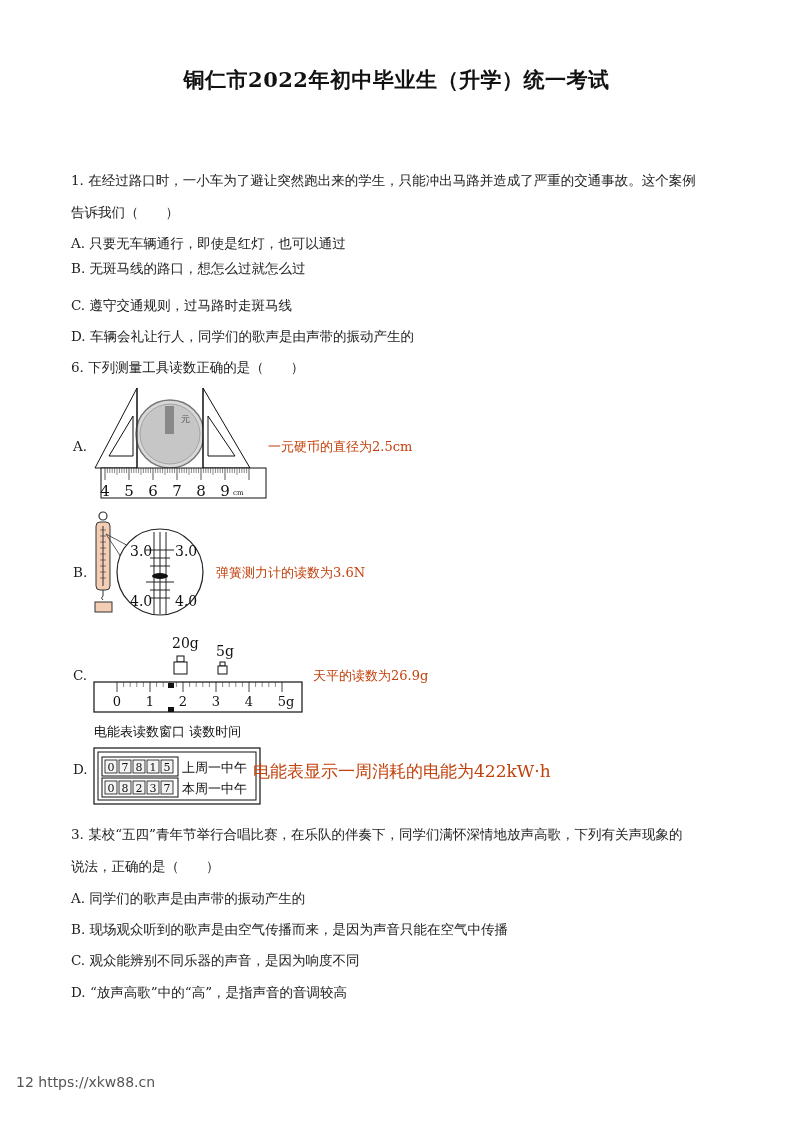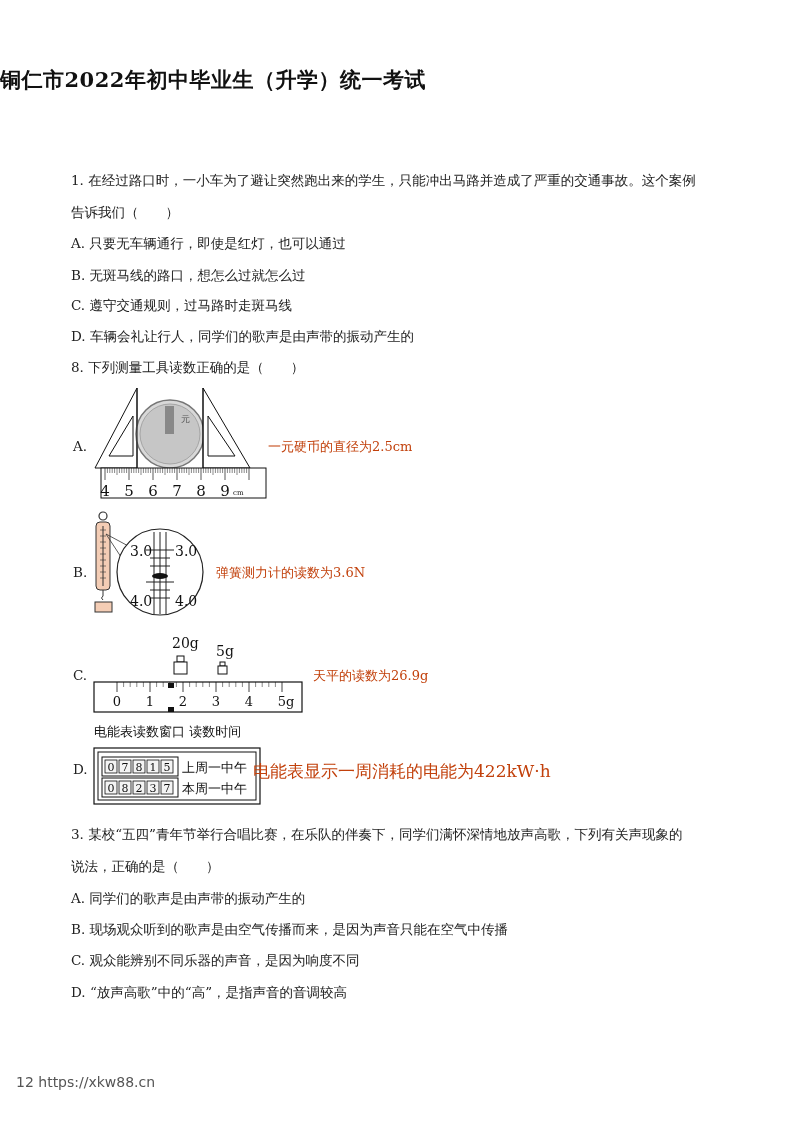--- a/index.html
+++ b/index.html
@@ -1,18 +1,18 @@
 <!DOCTYPE html>
 <html><head>
 <meta charset="utf-8">
 <style>
   html, body { margin: 0; padding: 0; background: #ffffff; }
   body { width: 793px; height: 1122px; position: relative; overflow: hidden;
          font-family: "DejaVu Serif", "Liberation Serif", serif; color: #111; }
-  .title { position: absolute; top: 66px; left: 0; width: 793px; 
+  .title { position: absolute; top: 66px; left: 0; width: 793px; text-align: center;
            font-size: 21px; font-weight: bold; letter-spacing: 0.5px; }
   .section { position: absolute; left: 71px; width: 652px; font-size: 15px; font-weight: bold;
              line-height: 32px; top: 103px; }
   .line { position: absolute; left: 71px; font-size: 13.5px; white-space: nowrap; color: #222; }
   .opt-label { position: absolute; left: 73px; font-size: 13.5px; color: #222; }
   .caption { position: absolute; font-size: 13px; color: #c2410c; white-space: nowrap; }
   .footer { position: absolute; top: 1074px; left: 0; width: 793px; text-align: left;
             font-family: "DejaVu Sans", sans-serif; font-size: 14px; color: #555; padding-left: 16px; }
   svg { position: absolute; overflow: visible; }
   svg text { font-family: "DejaVu Serif", "Liberation Serif", serif; }
@@ -21,25 +21,25 @@
 <body>
 
 <div class="title">铜仁市2022年初中毕业生（升学）统一考试</div>
 
 <div class="section">
 </div>
 
 <div class="line" style="top:172px">1. 在经过路口时，一小车为了避让突然跑出来的学生，只能冲出马路并造成了严重的交通事故。这个案例</div>
 <div class="line" style="top:204px">告诉我们（　　）</div>
 <div class="line" style="top:235px">A. 只要无车辆通行，即使是红灯，也可以通过</div>
-<div class="line" style="top:267px">B. 无斑马线的路口，想怎么过就怎么过</div>
+<div class="line" style="top:260px">B. 无斑马线的路口，想怎么过就怎么过</div>
 <div class="line" style="top:297px">C. 遵守交通规则，过马路时走斑马线</div>
 <div class="line" style="top:328px">D. 车辆会礼让行人，同学们的歌声是由声带的振动产生的</div>
 
-<div class="line" style="top:359px">8. 下列测量工具读数正确的是（　　）</div>
+<div class="line" style="top:359px">6. 下列测量工具读数正确的是（　　）</div>
 
 <div class="opt-label" style="top:438px">A.</div>
 <svg style="left:95px; top:388px;" width="180" height="112" viewBox="0 0 180 112">
 
   <polygon points="0,80 42,0 42,80" fill="#fff" stroke="#111" stroke-width="1"></polygon>
   <polygon points="14,68 38,28 38,68" fill="#fff" stroke="#111" stroke-width="1"></polygon>
 
   <circle cx="75" cy="46" r="34" fill="#d8d8d8" stroke="#777" stroke-width="1.5"></circle>
   <circle cx="75" cy="46" r="30" fill="#c6c6c6" stroke="#999" stroke-width="0.8"></circle>
   <rect x="70" y="18" width="9" height="28" fill="#888"></rect>

